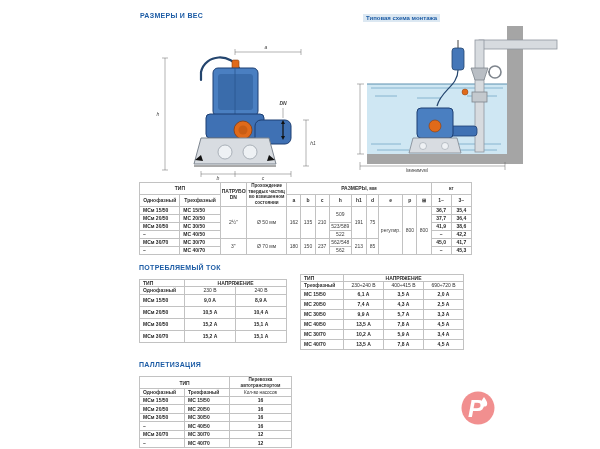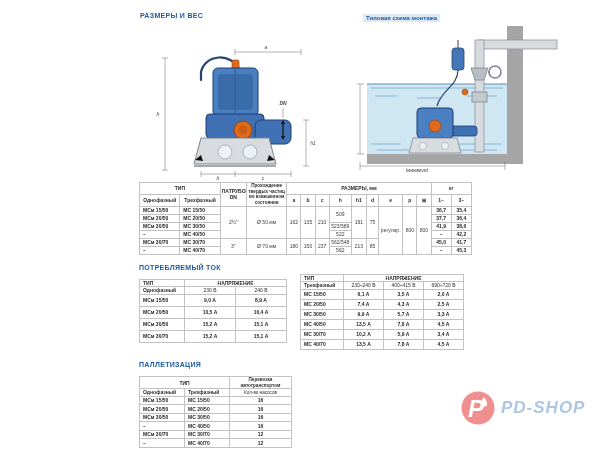--- a/index.html
+++ b/index.html
@@ -401,16 +401,15 @@
       </tr>
     </tbody>
   </table>
 
   <div class="logo">
     <svg style="position:static;" width="36" height="36" viewBox="0 0 36 36">
       <circle cx="18" cy="18" r="16.5" fill="#f18a8a"></circle>
       <text x="16" y="27" text-anchor="middle" font-size="24" font-weight="bold" font-style="italic" fill="#ffffff" font-family="Liberation Sans, sans-serif">P</text>
       <path d="M24,7 c2,3.2 3.2,4.4 3.2,6.4 a3.2,3.2 0 1,1 -6.4,0 c0,-2 1.2,-3.2 3.2,-6.4 z" fill="#ffffff"></path>
     </svg>
-    <span class="logo-text">PD-SHOP</span>
   </div>
 
 </div>
 
 </body></html>

